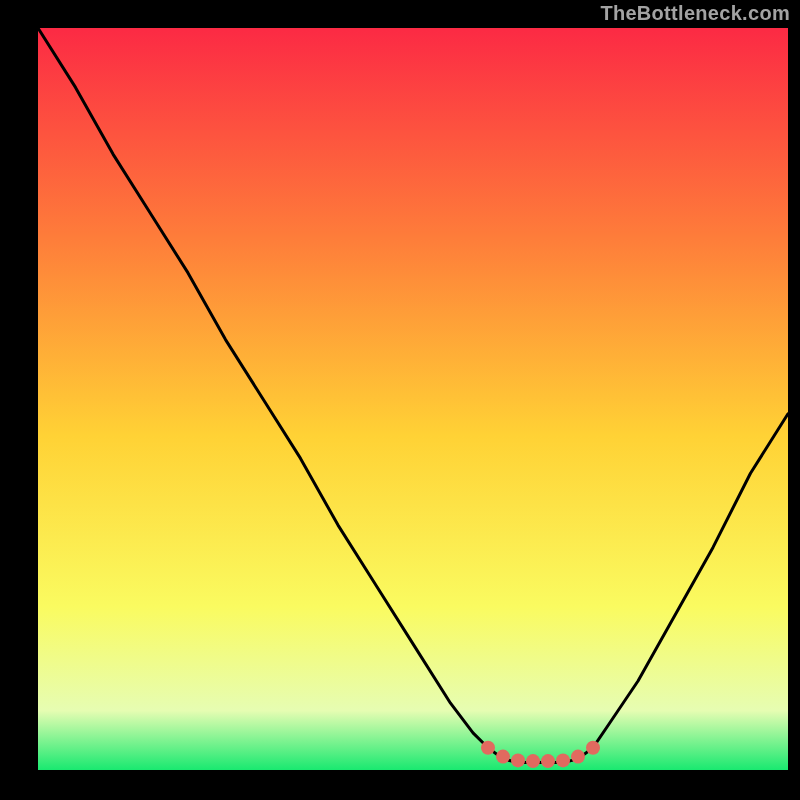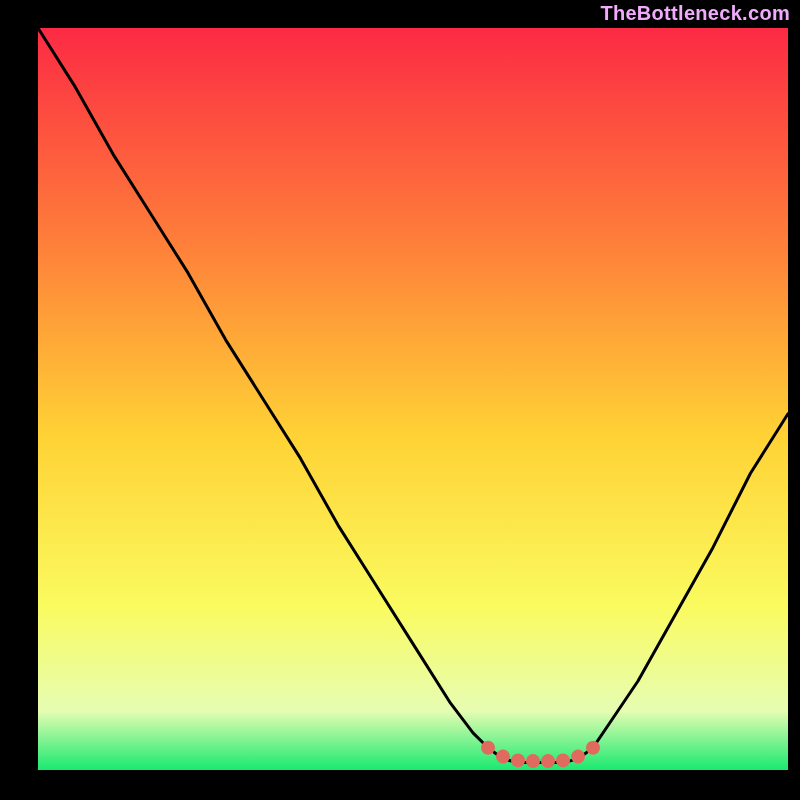--- a/index.html
+++ b/index.html
@@ -13,21 +13,21 @@
   .wrap {
     position: relative;
     width: 800px;
     height: 800px;
     background: #000;
   }
   .attribution {
     position: absolute;
     top: 2px;
     right: 10px;
-    color: #f0abfc;
+    color: #a3a3a3;
     font-size: 20px;
     font-weight: 600;
     letter-spacing: 0.3px;
     z-index: 4;
   }
   svg.plot {
     position: absolute;
     top: 0;
     left: 0;
     width: 800px;

